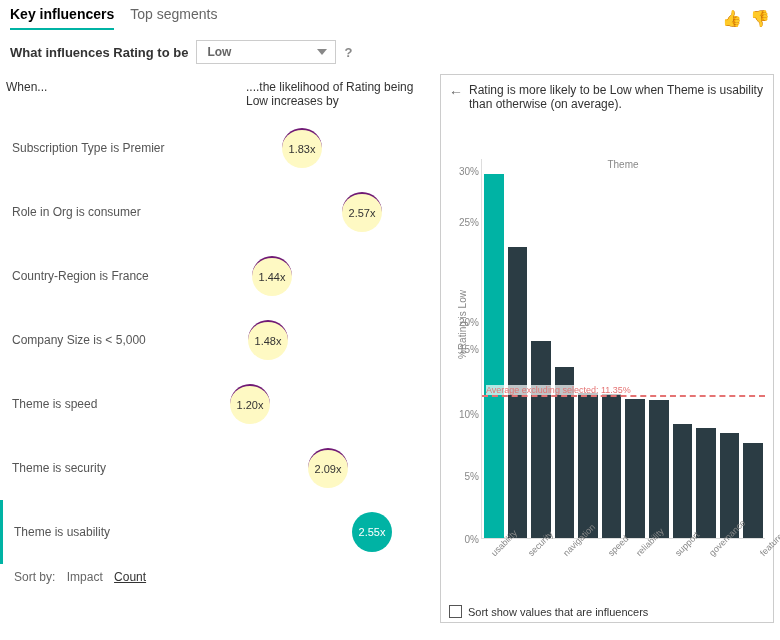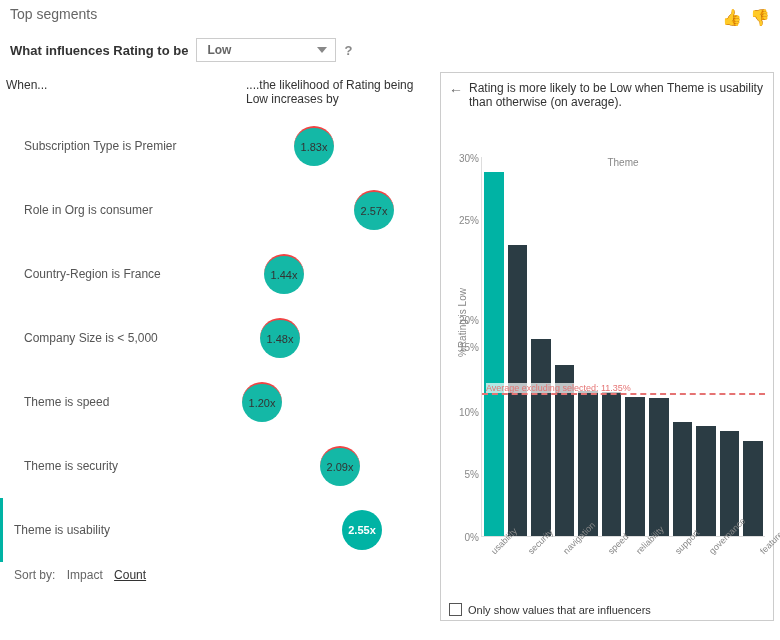--- a/index.html
+++ b/index.html
@@ -14,25 +14,25 @@
   .dropdown { border: 1px solid #ccc; padding: 4px 28px 4px 10px; position: relative; min-width: 140px; color: #666; font-size: 12px; cursor: pointer; }
   .dropdown::after { content: ""; position: absolute; right: 8px; top: 50%; width: 0; height: 0; border-left: 5px solid transparent; border-right: 5px solid transparent; border-top: 6px solid #888; transform: translateY(-50%); }
   .qmark { color: #888; font-size: 13px; }
 
   .body { display: flex; }
   .left { width: 440px; padding: 8px 0 0 0; }
   .left-headers { display: flex; font-size: 12px; color: #333; padding: 2px 10px 8px 6px; }
   .left-headers .h1 { width: 240px; }
   .left-headers .h2 { width: 170px; }
   .influencer-list { }
-  .inf-row { display: flex; align-items: center; height: 64px; padding-left: 24px; }
+  .inf-row { display: flex; align-items: center; height: 64px; padding-left: 12px; }
   .inf-row.selected { border-left: 3px solid #00b3a4; padding-left: 11px; }
   .inf-label { width: 200px; font-size: 12px; color: #555; }
   .inf-track { width: 210px; height: 40px; position: relative; }
-  .bubble { position: absolute; top: 0; width: 40px; height: 40px; border-radius: 50%; background: #14b8a6; border-top: 2px solid #ef4444; display: flex; align-items: center; justify-content: center; font-size: 11px; color: #333; }
+  .bubble { position: absolute; top: 0; width: 40px; height: 40px; border-radius: 50%; background: #fef9c3; border-top: 2px solid #701a75; display: flex; align-items: center; justify-content: center; font-size: 11px; color: #333; }
   .bubble.selected { background: #00b3a4; color: #fff; border-top: none; }
   .sort-row { padding: 6px 14px; font-size: 12px; color: #666; }
   .sort-row .opt { margin-left: 8px; cursor: pointer; }
   .sort-row .opt.active { text-decoration: underline; color: #333; }
 
   .right { flex: 1; border: 1px solid #ccc; margin: 4px 6px 6px 0; padding: 8px 8px 4px 8px; position: relative; }
   .right-header { display: flex; gap: 6px; align-items: flex-start; font-size: 12px; color: #333; margin-bottom: 8px; }
   .back-arrow { cursor: pointer; font-size: 14px; color: #666; line-height: 1; }
   .chart-wrap { position: relative; height: 440px; margin-left: 32px; }
   .ylabel { position: absolute; left: -24px; top: 200px; transform: rotate(-90deg); transform-origin: left top; font-size: 10px; color: #888; white-space: nowrap; }
@@ -48,20 +48,21 @@
   .xtick { flex: 1; font-size: 9px; color: #888; transform: rotate(-45deg); transform-origin: top left; white-space: nowrap; position: relative; top: 10px; left: 6px; }
   .xlabel { text-align: center; font-size: 10px; color: #888; margin-top: 48px; }
   .checkbox-row { display: flex; align-items: center; gap: 6px; font-size: 11px; color: #333; margin-top: 6px; }
   .checkbox { width: 13px; height: 13px; border: 1.5px solid #555; cursor: pointer; }
 </style>
 </head>
 <body>
 
 <div class="header">
   <div class="tabs">
+    <div class="tab active">Key influencers</div>
     <div class="tab">Top segments</div>
   </div>
   <div class="feedback">
     <span class="thumb">👍</span>
     <span class="thumb">👎</span>
   </div>
 </div>
 
 <div class="question-row">
   <span>What influences Rating to be</span>
@@ -108,21 +109,21 @@
         </div>
         <div class="inf-row">
           <div class="inf-label">Theme is security</div>
           <div class="inf-track">
             <div class="bubble" style="left: 96px;">2.09x</div>
           </div>
         </div>
         <div class="inf-row selected">
           <div class="inf-label">Theme is usability</div>
           <div class="inf-track">
-            <div class="bubble selected" style="left: 128px; font-weight: bold;">2.55x</div>
+            <div class="bubble selected" style="left: 138px;">2.55x</div>
           </div>
         </div>
       </div>
     <div class="sort-row">
       <span>Sort by:</span>
       <span class="opt">Impact</span>
       <span class="opt active">Count</span>
     </div>
   </div>
 
@@ -133,21 +134,21 @@
     </div>
     <div class="chart-wrap">
       <div class="ylabel">%Rating is Low</div>
       <div class="yticks" id="yticks">
           <div class="ytick" style="top: 380px;">0%</div>
           <div class="ytick" style="top: 316.667px;">5%</div>
           <div class="ytick" style="top: 255px;">10%</div>
           <div class="ytick" style="top: 190px;">15%</div>
           <div class="ytick" style="top: 126.667px; margin-top: 36px;">20%</div>
           <div class="ytick" style="top: 63.3333px;">25%</div>
-          <div class="ytick" style="top: 1px;">30%</div>
+          <div class="ytick" style="top: 12px;">30%</div>
         </div>
       <div class="plot">
         <div class="bars" id="bars">
             <div class="bar selected" style="height: 96%;"></div>
             <div class="bar" style="height: 76.6667%;"></div>
             <div class="bar" style="height: 52%;"></div>
             <div class="bar" style="height: 45%;"></div>
             <div class="bar" style="height: 38.3333%;"></div>
             <div class="bar" style="height: 38%;"></div>
             <div class="bar" style="height: 36.6667%;"></div>
@@ -168,16 +169,16 @@
           <div class="xtick">speed</div>
           <div class="xtick">reliability</div>
           <div class="xtick">support</div>
           <div class="xtick">governance</div>
           <div class="xtick">features</div>
         </div>
       <div class="xlabel">Theme</div>
     </div>
     <div class="checkbox-row">
       <div class="checkbox"></div>
-      <span>Only show values that are influencers</span>
+      <span>Sort show values that are influencers</span>
     </div>
   </div>
 </div>
 
 </body></html>

